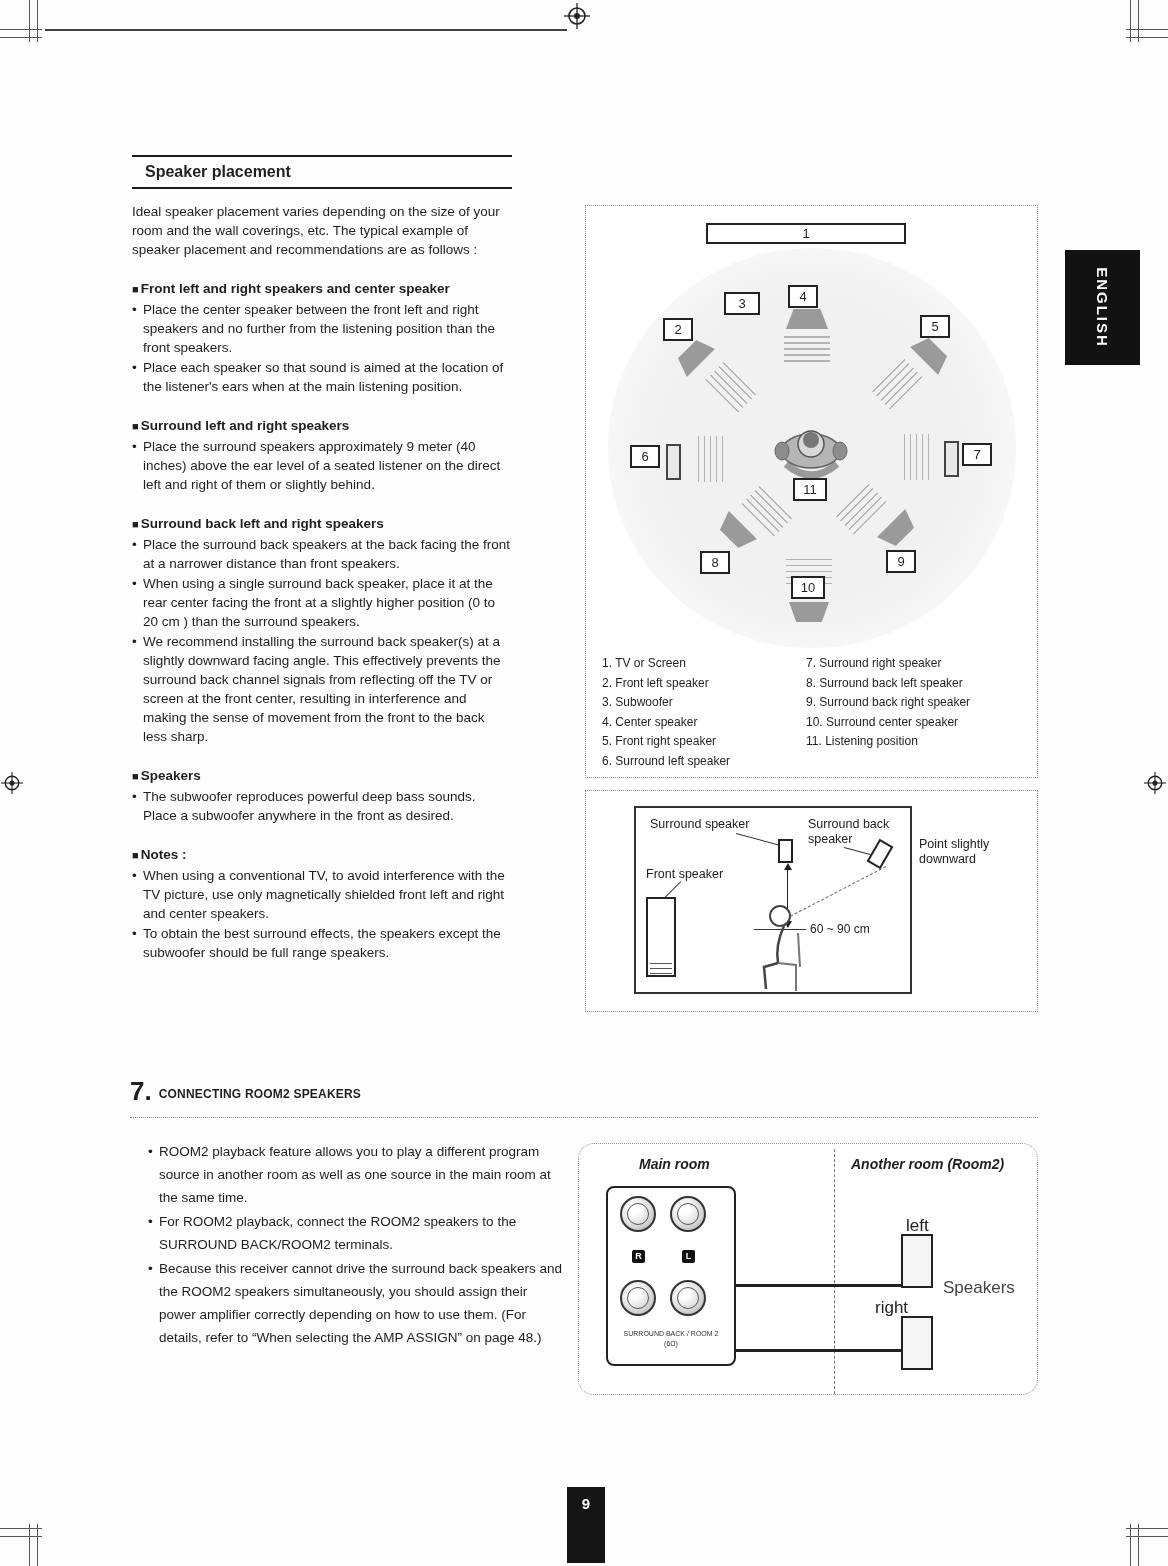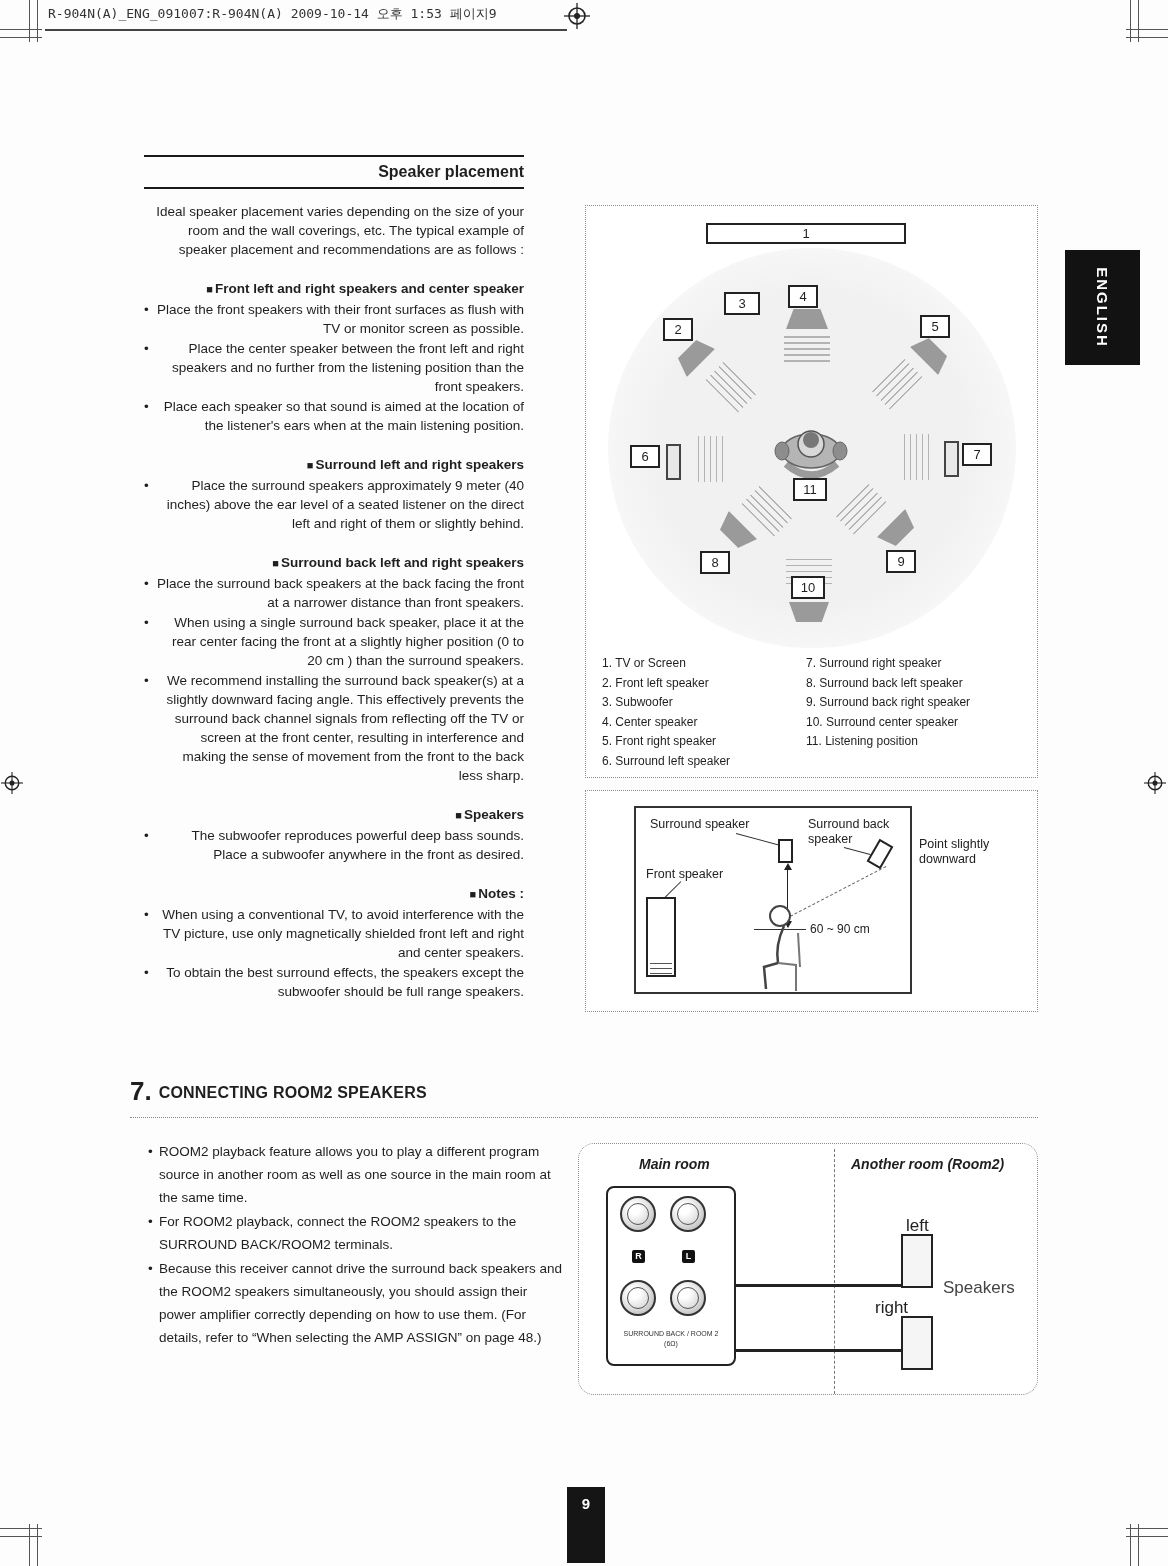--- a/index.html
+++ b/index.html
@@ -9,21 +9,21 @@
     background:#fdfdfd; color:#1f1f1f;
     font-family:"Liberation Sans", sans-serif; overflow:hidden;
   }
   
   .cropline { position:absolute; background:#555; }
   .header-text { position:absolute; left:48px; top:5px; font-family:"DejaVu Sans Mono", monospace; font-size:13px; color:#333; white-space:nowrap; }
   .header-rule { position:absolute; left:45px; top:29px; width:522px; height:2px; background:#444; }
   .regmark { position:absolute; }
 
   
-  .left-col { position:absolute; left:144px; top:155px; width:380px; font-size:13.5px; line-height:19px;text-align:right; }
+  .left-col { position:absolute; left:132px; top:155px; width:380px; font-size:13.5px; line-height:19px; }
   .title-box { border-top:2px solid #1a1a1a; border-bottom:2px solid #1a1a1a; padding:5px 0 6px 13px; font-size:16px; font-weight:bold; margin-bottom:13px; }
   .intro { margin-bottom:3px; }
   .sec-head { font-size:13.5px; font-weight:bold; margin-top:20px; margin-bottom:1px; }
   .sec-head::before { content:"■"; font-size:11px; margin-right:2px; }
   .bullet { position:relative; padding-left:11px; margin-bottom:1px; }
   .bullet::before { content:"•"; position:absolute; left:0; }
 
   
   .panel { position:absolute; border:1px dotted #8f8f8f; background:#fff; }
   #panel1 { left:585px; top:205px; width:453px; height:573px; }
@@ -63,21 +63,21 @@
 
   
   #lang-tab { position:absolute; left:1065px; top:250px; width:75px; height:115px; background:#121212;
               display:flex; align-items:center; justify-content:center; }
   #lang-tab span { color:#fff; font-weight:bold; font-size:15px; letter-spacing:2px; transform:rotate(90deg); white-space:nowrap; }
 
   
   #section7 { position:absolute; left:130px; top:1076px; width:908px; }
   .s7-head { border-bottom:1.5px dotted #888; padding-bottom:10px; }
   .s7-num { font-size:26px; font-weight:bold; vertical-align:-2px; }
-  .s7-title { font-size:16px; font-weight:bold; margin-left:7px; letter-spacing:.2px;text-align:center; }
+  .s7-title { font-size:12px; font-weight:bold; margin-left:7px; letter-spacing:.2px;text-align:center; }
   .s7-bullets { margin:22px 0 0 18px; width:418px; font-size:13.5px; line-height:23px; }
 
   
   .room-label { position:absolute; font-size:14px; font-weight:bold; font-style:italic; }
   #room-divider { position:absolute; left:255px; top:5px; height:245px; border-left:1.5px dashed #777; }
   .term-panel { position:absolute; left:27px; top:42px; width:130px; height:180px; border:2px solid #222; border-radius:8px; background:#fff; }
   .knob { position:absolute; width:36px; height:36px; border-radius:50%; border:2px solid #333;
           background:radial-gradient(circle at 38% 35%, #fff 0 18%, #ddd 55%, #a8a8a8 100%); }
   .knob::after { content:""; position:absolute; inset:5px; border-radius:50%; border:1.5px solid #555; }
   .rl { position:absolute; width:13px; height:13px; background:#111; color:#fff; font-size:9px; font-weight:bold;
@@ -106,21 +106,20 @@
   <div class="cropline" style="left:1126px;top:37px;width:42px;height:1px"></div>
   <div class="cropline" style="left:29px;top:1524px;width:1px;height:42px"></div>
   <div class="cropline" style="left:37px;top:1524px;width:1px;height:42px"></div>
   <div class="cropline" style="left:0;top:1528px;width:42px;height:1px"></div>
   <div class="cropline" style="left:0;top:1536px;width:42px;height:1px"></div>
   <div class="cropline" style="left:1130px;top:1524px;width:1px;height:42px"></div>
   <div class="cropline" style="left:1138px;top:1524px;width:1px;height:42px"></div>
   <div class="cropline" style="left:1126px;top:1528px;width:42px;height:1px"></div>
   <div class="cropline" style="left:1126px;top:1536px;width:42px;height:1px"></div>
 
-  <div class="header-text">R-904N(A)_ENG_091007:R-904N(A)  2009-10-14  오후 1:53  페이지9</div>
   <div class="header-rule"></div>
 
   <div class="regmark" style="left:564px;top:3px">
     <svg width="26" height="26" viewBox="0 0 26 26">
         <circle cx="13" cy="13" r="8" fill="none" stroke="#222" stroke-width="1.6"></circle>
         <line x1="13" y1="0" x2="13" y2="26" stroke="#222" stroke-width="1.3"></line>
         <line x1="0" y1="13" x2="26" y2="13" stroke="#222" stroke-width="1.3"></line>
         <circle cx="13" cy="13" r="3" fill="#222"></circle>
       </svg>
   </div>
@@ -147,21 +146,20 @@
         <line x1="0" y1="13" x2="26" y2="13" stroke="#222" stroke-width="1.3"></line>
         <circle cx="13" cy="13" r="3" fill="#222"></circle>
       </svg>
   </div>
 
   <div class="left-col">
     <div class="title-box">Speaker placement</div>
     <p class="intro">Ideal speaker placement varies depending on the size of your room and the wall coverings, etc. The typical example of speaker placement and recommendations are as follows :</p>
 
     <div class="sec-head">Front left and right speakers and center speaker</div>
-    <div class="bullet">Place the front speakers with their front surfaces as flush with TV or monitor screen as possible.</div>
     <div class="bullet">Place the center speaker between the front left and right speakers and no further from the listening position than the front speakers.</div>
     <div class="bullet">Place each speaker so that sound is aimed at the location of the listener's ears when at the main listening position.</div>
 
     <div class="sec-head">Surround left and right speakers</div>
     <div class="bullet">Place the surround speakers approximately 9 meter (40 inches) above the ear level of a seated listener on the direct left and right of them or slightly behind.</div>
 
     <div class="sec-head">Surround back left and right speakers</div>
     <div class="bullet">Place the surround back speakers at the back facing the front at a narrower distance than front speakers.</div>
     <div class="bullet">When using a single surround back speaker, place it at the rear center facing the front at a slightly higher position (0 to 20 cm ) than the surround speakers.</div>
     <div class="bullet">We recommend installing the surround back speaker(s) at a slightly downward facing angle. This effectively prevents the surround back channel signals from reflecting off the TV or screen at the front center, resulting in interference and making the sense of movement from the front to the back less sharp.</div>

